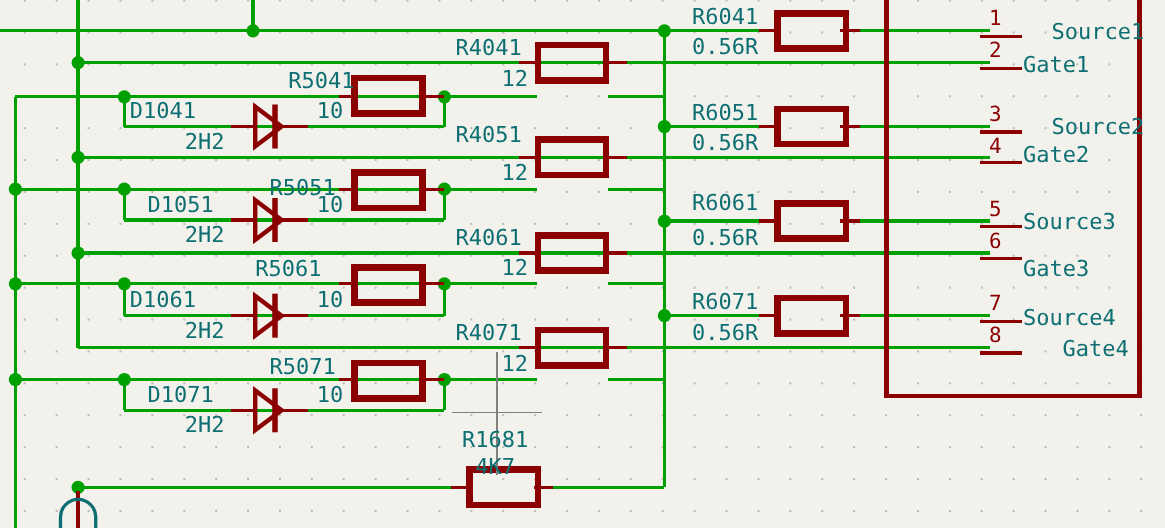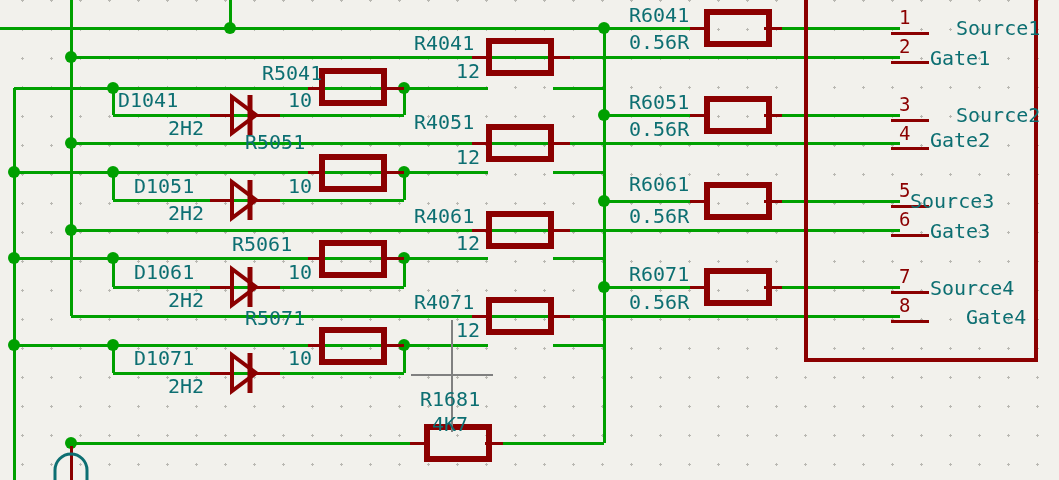--- a/index.html
+++ b/index.html
@@ -243,39 +243,39 @@
 
     <div class="lbl" style="left:262px;top:63px">R5041</div>
     <div class="lbl" style="left:288px;top:90px">10</div>
     <div class="lbl" style="left:118px;top:90px">D1041</div>
     <div class="lbl" style="left:168px;top:118px">2H2</div>
     <div class="lbl" style="left:414px;top:33px">R4041</div>
     <div class="lbl" style="left:456px;top:61px">12</div>
     <div class="lbl" style="left:629px;top:5px">R6041</div>
     <div class="lbl" style="left:629px;top:32px">0.56R</div>
 
-    <div class="lbl" style="left:245px;top:132px">R5051</div>
+    <div class="lbl" style="left:245px;top:160px">R5051</div>
     <div class="lbl" style="left:288px;top:176px">10</div>
     <div class="lbl" style="left:134px;top:176px">D1051</div>
     <div class="lbl" style="left:168px;top:203px">2H2</div>
     <div class="lbl" style="left:414px;top:112px">R4051</div>
     <div class="lbl" style="left:456px;top:147px">12</div>
     <div class="lbl" style="left:629px;top:92px">R6051</div>
     <div class="lbl" style="left:629px;top:119px">0.56R</div>
 
     <div class="lbl" style="left:232px;top:234px">R5061</div>
     <div class="lbl" style="left:288px;top:262px">10</div>
-    <div class="lbl" style="left:134px;top:262px">D1061</div>
+    <div class="lbl" style="left:118px;top:262px">D1061</div>
     <div class="lbl" style="left:168px;top:290px">2H2</div>
     <div class="lbl" style="left:414px;top:206px">R4061</div>
     <div class="lbl" style="left:456px;top:233px">12</div>
     <div class="lbl" style="left:629px;top:174px">R6061</div>
     <div class="lbl" style="left:629px;top:206px">0.56R</div>
 
-    <div class="lbl" style="left:245px;top:308px">R5071</div>
+    <div class="lbl" style="left:245px;top:323px">R5071</div>
     <div class="lbl" style="left:288px;top:348px">10</div>
     <div class="lbl" style="left:134px;top:348px">D1071</div>
     <div class="lbl" style="left:168px;top:376px">2H2</div>
     <div class="lbl" style="left:414px;top:292px">R4071</div>
     <div class="lbl" style="left:456px;top:320px">12</div>
     <div class="lbl" style="left:629px;top:264px">R6071</div>
     <div class="lbl" style="left:629px;top:292px">0.56R</div>
 
     <div class="lbl" style="left:420px;top:389px">R1681</div>
     <div class="lbl" style="left:432px;top:414px">4K7</div>
@@ -286,19 +286,19 @@
     <div class="pin" style="left:899px;top:124px">4</div>
     <div class="pin" style="left:899px;top:181px">5</div>
     <div class="pin" style="left:899px;top:210px">6</div>
     <div class="pin" style="left:899px;top:267px">7</div>
     <div class="pin" style="left:899px;top:296px">8</div>
 
     <div class="lbl" style="left:956px;top:18px">Source1</div>
     <div class="lbl" style="left:930px;top:48px">Gate1</div>
     <div class="lbl" style="left:956px;top:105px">Source2</div>
     <div class="lbl" style="left:930px;top:130px">Gate2</div>
-    <div class="lbl" style="left:910px;top:191px">Source3</div>
-    <div class="lbl" style="left:930px;top:221px">Gate3</div>
+    <div class="lbl" style="left:930px;top:191px">Source3</div>
+    <div class="lbl" style="left:930px;top:234px">Gate3</div>
     <div class="lbl" style="left:930px;top:278px">Source4</div>
     <div class="lbl" style="left:966px;top:307px">Gate4</div>
 
   </div>
 </div>
 
 </body></html>

